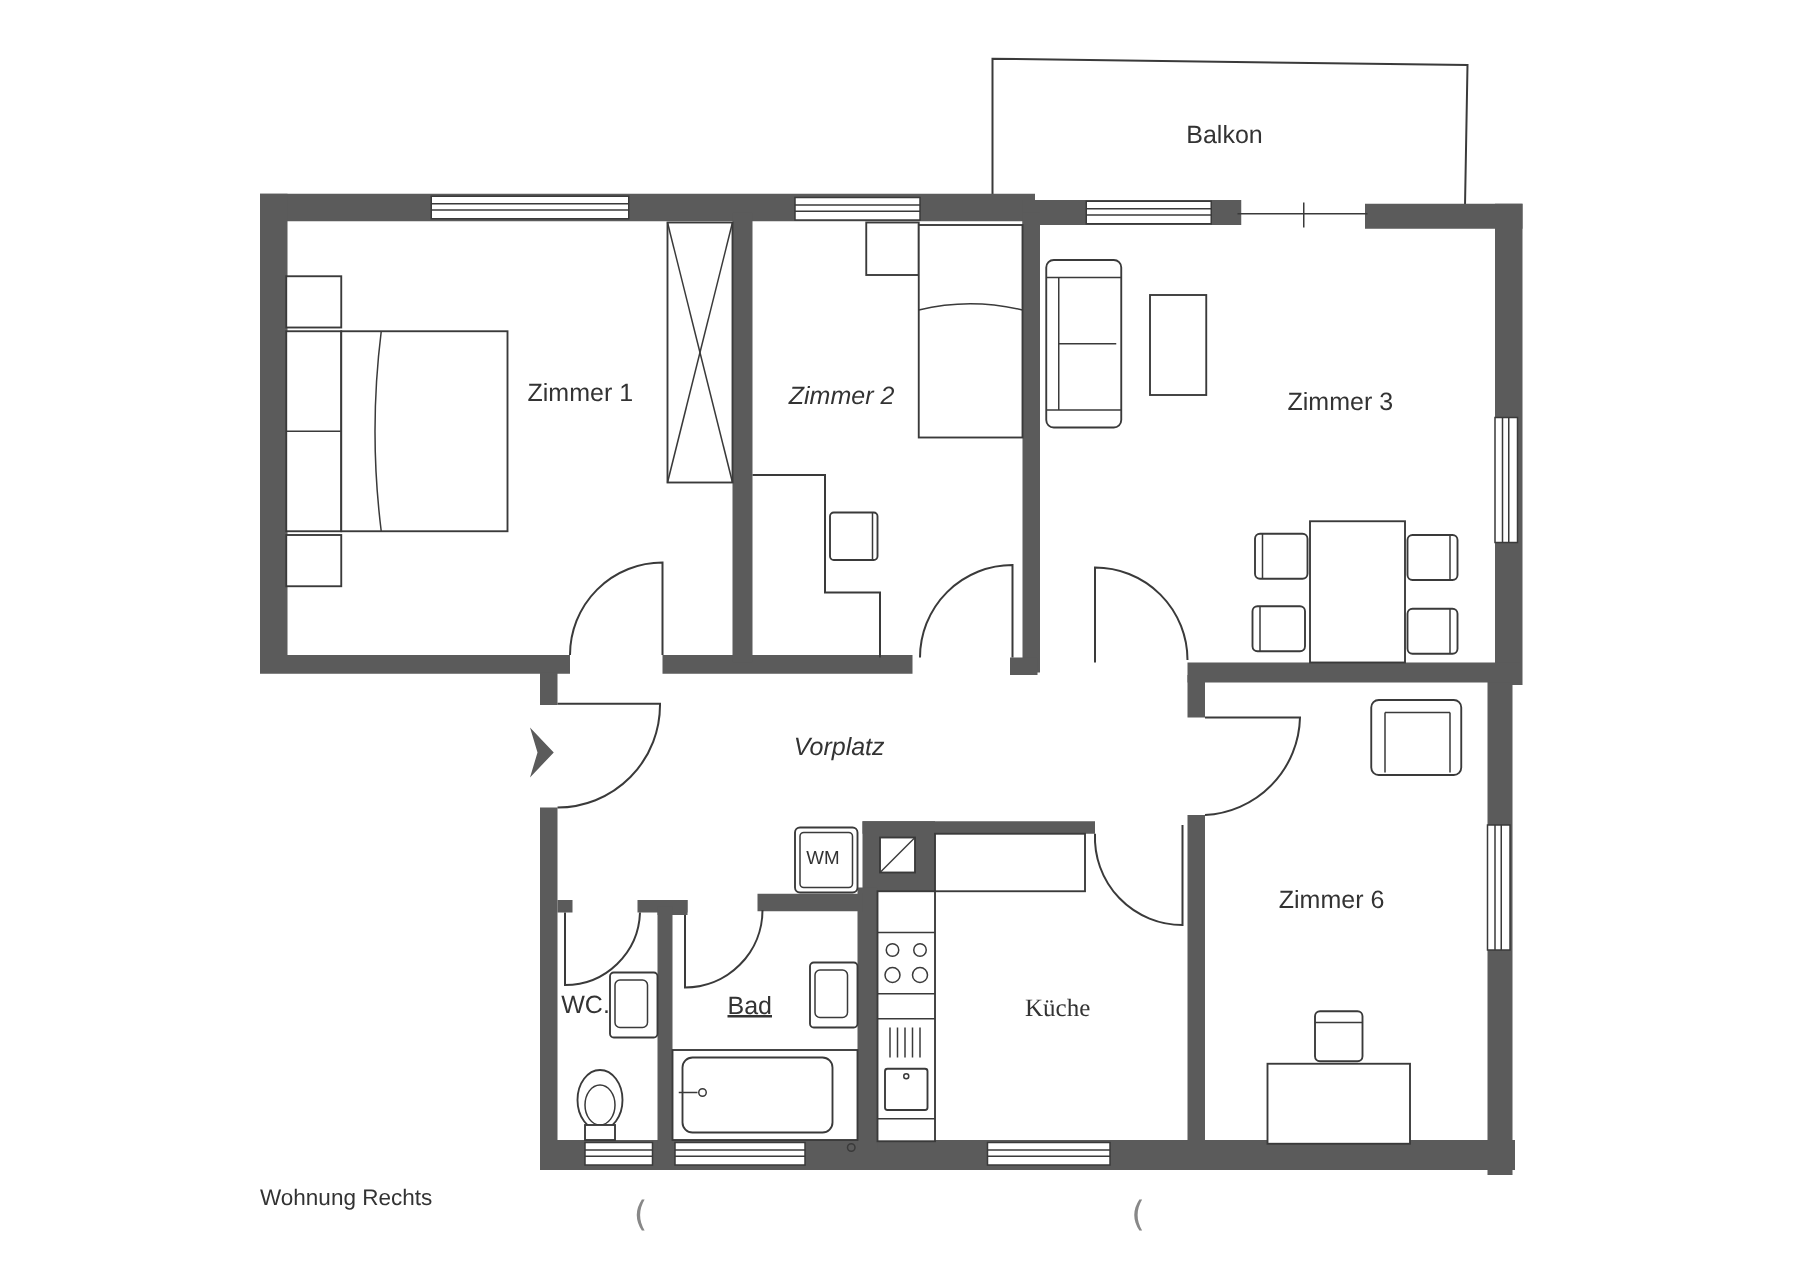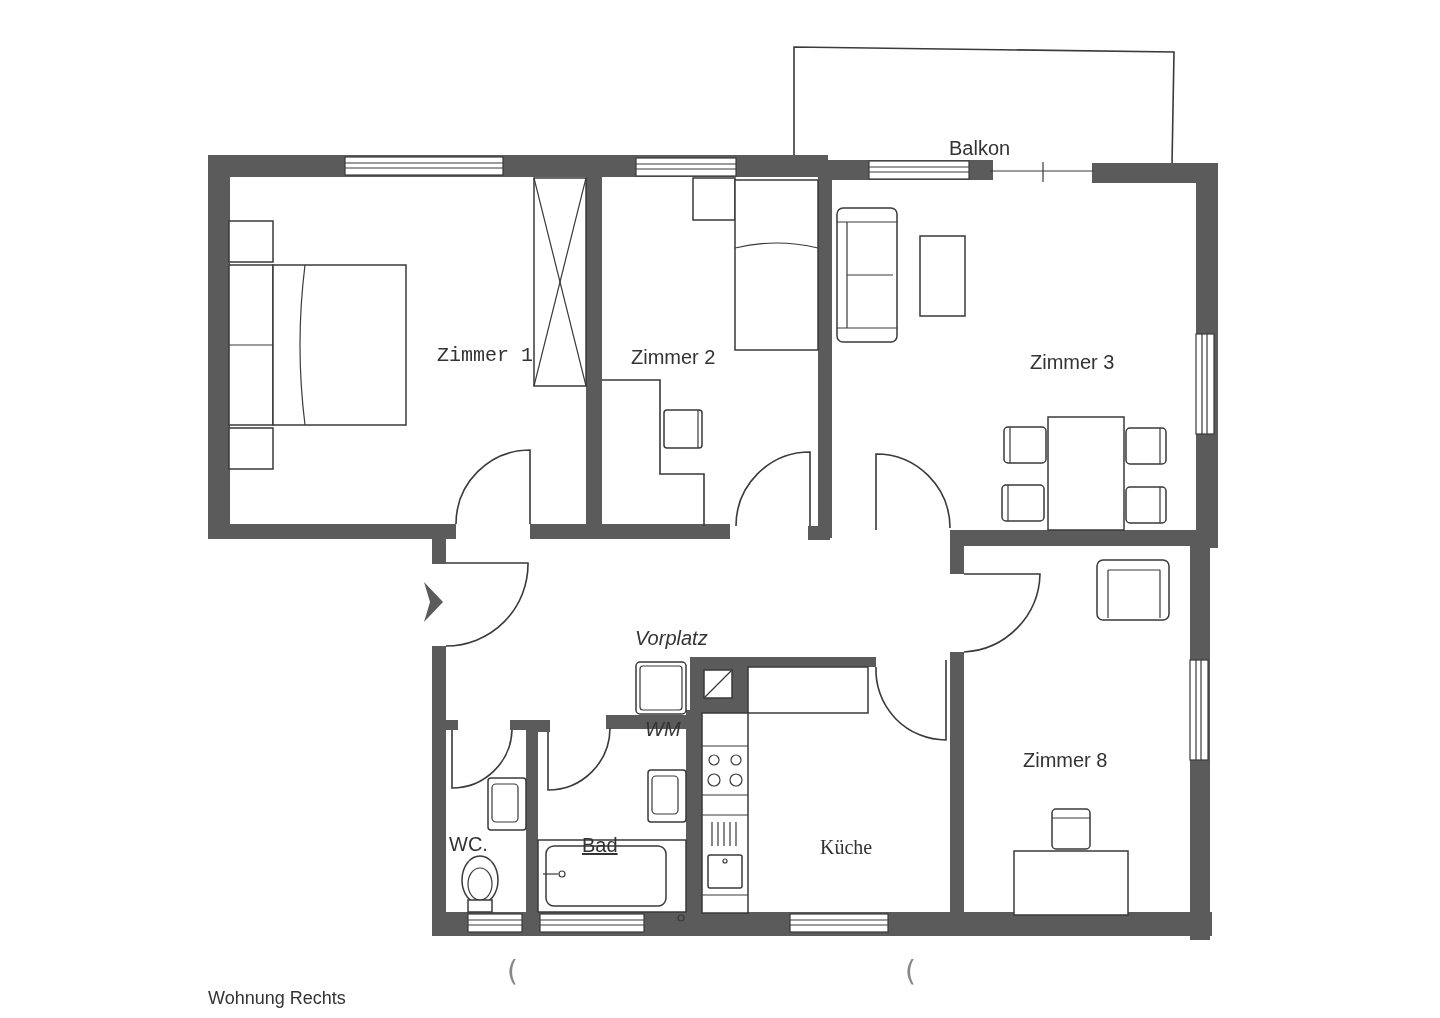--- a/index.html
+++ b/index.html
@@ -3,22 +3,22 @@
 <meta charset="utf-8">
 <style>
   html, body { margin: 0; padding: 0; background: #ffffff; }
   body { width: 1440px; height: 1018px; position: relative; overflow: hidden; font-family: "Liberation Sans", sans-serif; }
   svg { position: absolute; left: 0; top: 0; }
   .wall { fill: #5b5b5b; }
   .line { fill: none; stroke: #3a3a3a; stroke-width: 1.6; }
   .thin { fill: none; stroke: #3a3a3a; stroke-width: 1.2; }
   .win { fill: #ffffff; stroke: #3a3a3a; stroke-width: 1.2; }
   .furn { fill: #ffffff; stroke: #3a3a3a; stroke-width: 1.5; }
-  .lbl { position: absolute; color: #333333; font-size: 20px; white-space: nowrap; margin-top: 40px; }
-  .small { font-size: 20px; font-style: italic; }
+  .lbl { position: absolute; color: #333333; font-size: 20px; white-space: nowrap; }
+  .small { font-size: 15px; }
   .bracket { position: absolute; color: #888; font-size: 28px; font-family: "DejaVu Sans", sans-serif; }
 </style>
 </head>
 <body>
 
 <svg width="1440" height="1018" viewBox="0 0 1440 1018">
 
   <g>
     <polyline class="line" points="794,160 794,47 1174,52 1172,165"></polyline>
   </g>
@@ -201,24 +201,24 @@
     <rect class="furn" x="488" y="778" width="38" height="52" rx="3"></rect>
     <rect class="thin" x="492" y="784" width="26" height="38" rx="4"></rect>
     <ellipse class="furn" cx="480" cy="880" rx="18" ry="24"></ellipse>
     <ellipse class="thin" cx="480" cy="884" rx="12" ry="16"></ellipse>
     <rect class="furn" x="468" y="900" width="24" height="12"></rect>
     <circle class="thin" cx="681" cy="918" r="3"></circle>
   </g>
 </svg>
 
 <div class="lbl" style="left:949px;top:97px;">Balkon</div>
-<div class="lbl" style="left:437px;top:304px;font-family:Liberation Mono, monospace;">Zimmer 1</div>
-<div class="lbl" style="left:631px;top:306px;">Zimmer 2</div>
+<div class="lbl" style="left:422px;top:304px;">Zimmer 1</div>
+<div class="lbl" style="left:631px;top:306px;font-style:italic;">Zimmer 2</div>
 <div class="lbl" style="left:1030px;top:311px;">Zimmer 3</div>
 <div class="lbl" style="left:635px;top:587px;font-style:italic;">Vorplatz</div>
-<div class="lbl" style="left:1023px;top:709px;">Zimmer 8</div>
+<div class="lbl" style="left:1023px;top:709px;">Zimmer 6</div>
 <div class="lbl" style="left:820px;top:796px;font-family:Liberation Serif, serif;">Küche</div>
 <div class="lbl" style="left:582px;top:794px;text-decoration:underline;">Bad</div>
 <div class="lbl" style="left:449px;top:793px;">WC.</div>
 <div class="lbl small" style="left:645px;top:678px;">WM</div>
 <div class="lbl" style="left:208px;top:948px;font-size:18px;">Wohnung Rechts</div>
 <div class="bracket" style="left:507px;top:955px;">(</div>
 <div class="bracket" style="left:905px;top:955px;">(</div>
 
 </body></html>

